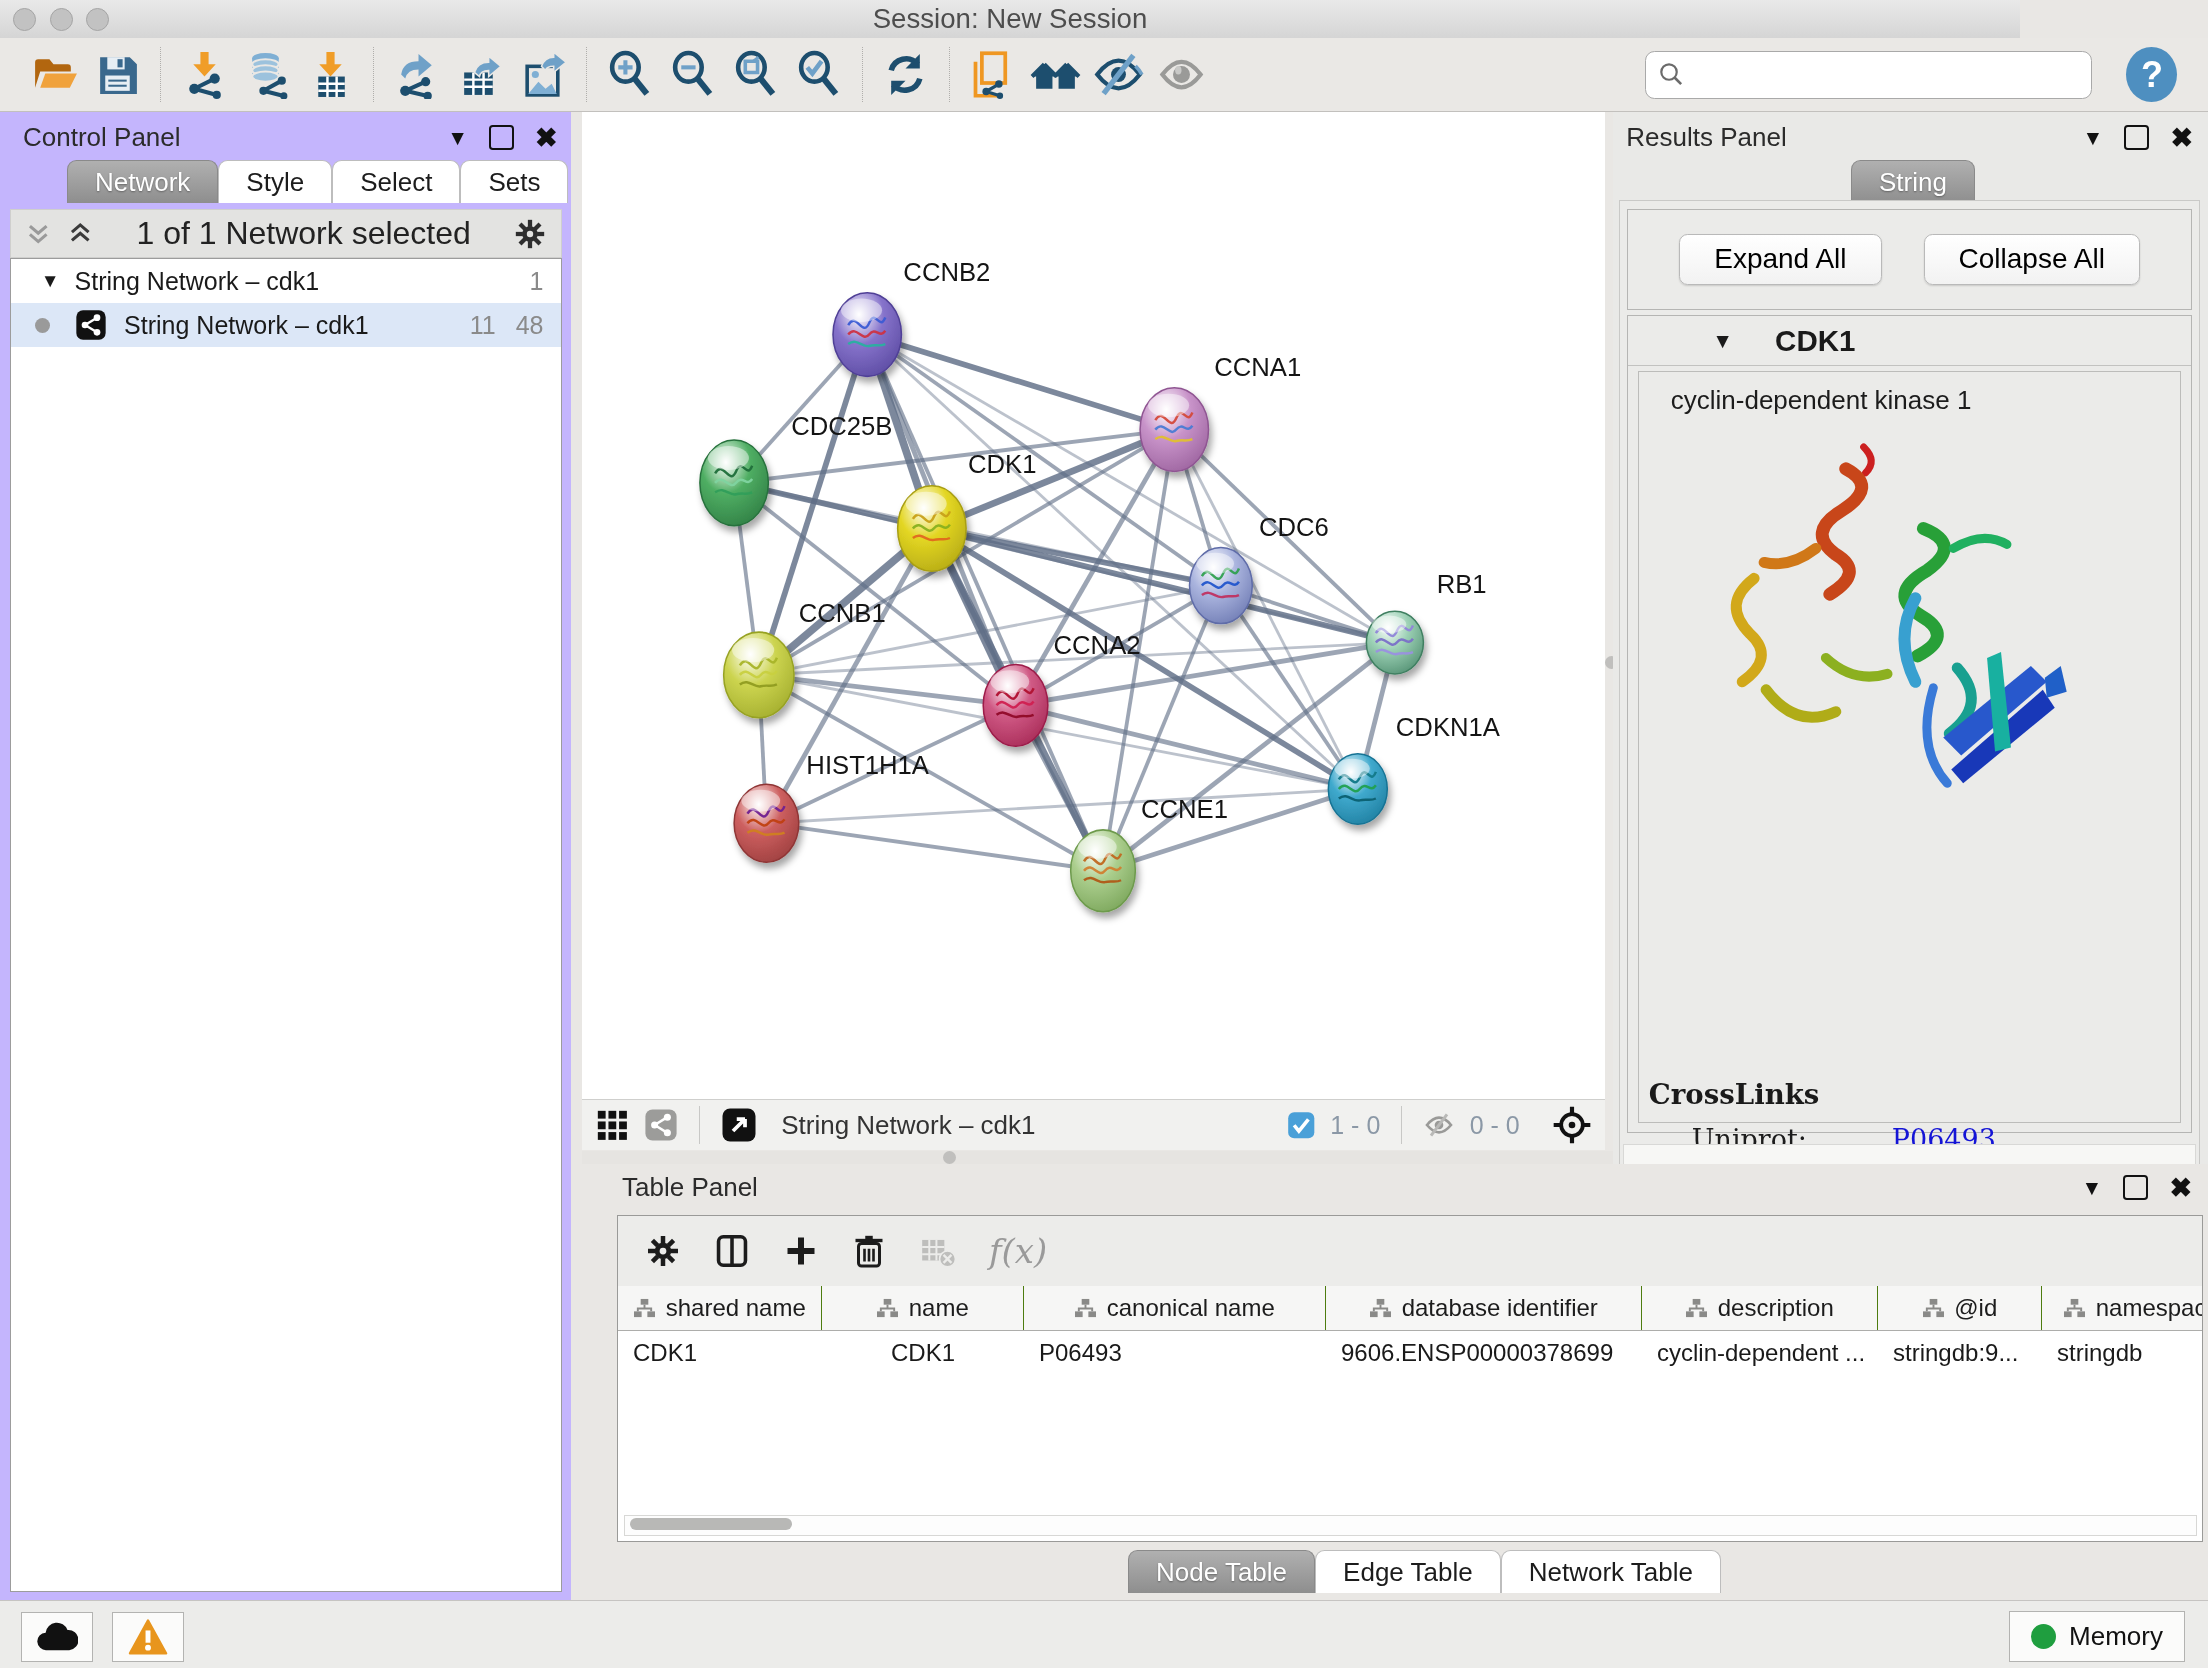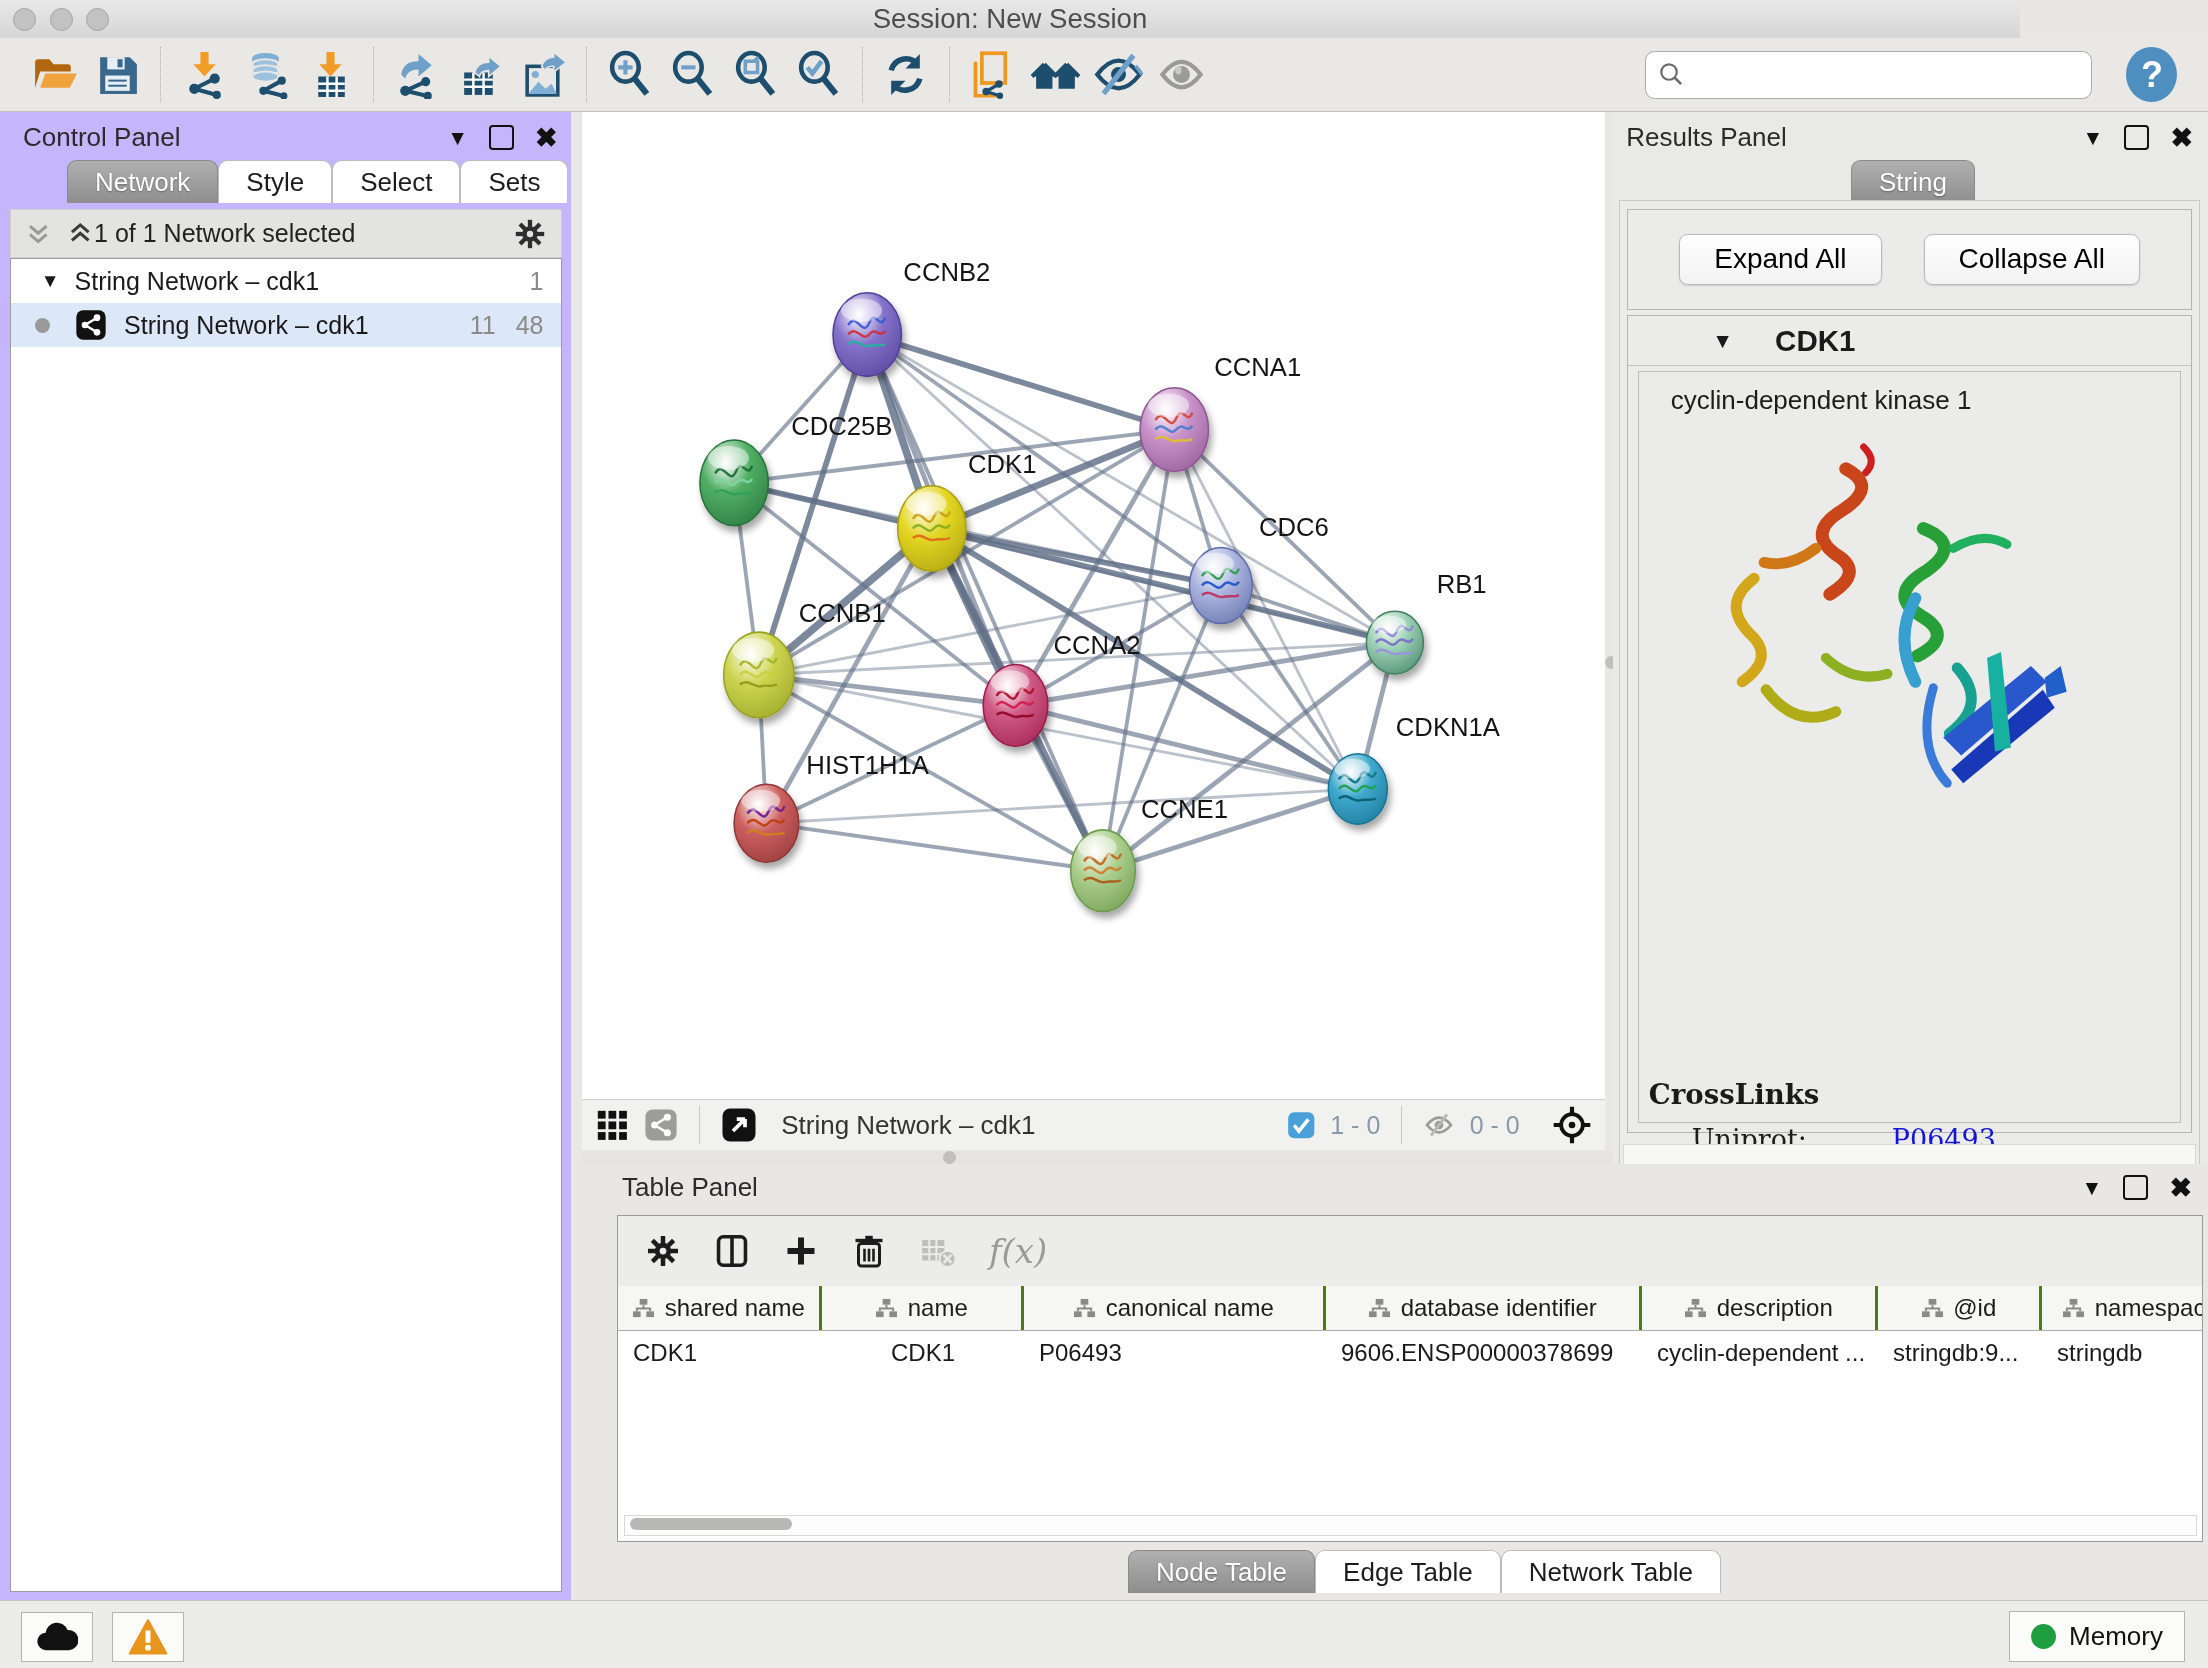--- a/index.html
+++ b/index.html
@@ -37,21 +37,21 @@
        font-size:26px;color:#1c1c1c;}
   .tab.active{background:linear-gradient(#b0b0b0,#8e8e8e);color:#fff;text-shadow:0 1px 1.9px rgba(0,0,0,.35);
               border-color:#8a8a8a;}
 
   
   #control-panel{left:0;top:112px;width:571px;height:1488px;background:#c4b5fd;}
   #cp-header{position:absolute;left:23px;top:9.5px;right:13.3px;display:flex;align-items:center;}
   #cp-tabs{position:absolute;left:67px;top:48px;display:flex;}
   #cp-selector{position:absolute;left:9.5px;top:97px;right:9.5px;height:49px;background:#e3e3e1;
                border:1px solid #cfcfcd;display:flex;align-items:center;padding:0 13.3px;box-sizing:border-box;}
-  #cp-selector .sel-label{flex:1;text-align:left;font-size:25px;color:#222;}
+  #cp-selector .sel-label{flex:1;text-align:center;font-size:32px;color:#222;}
   #cp-list{position:absolute;left:9.5px;top:146px;right:9.5px;bottom:7.6px;background:#fff;border:1px solid #9c9c9c;}
   .tree-row{height:44px;display:flex;align-items:center;font-size:25px;}
   .tree-row .count{color:#8a8a8a;}
   .tree-row.selected{background:#dce7f7;}
   .dot-bullet{width:15px;height:15px;border-radius:50%;background:#9a9a9a;}
 
   
   #canvas{left:582px;top:112px;width:1023px;height:987px;background:#fff;}
   #net-svg{position:absolute;left:0;top:0;}
   .node-label{font-family:"Liberation Sans",sans-serif;font-size:27px;fill:#141414;}
@@ -88,21 +88,21 @@
                   border:1px solid #d8d8d6;}
 
   
   #table-panel{left:574px;top:1164px;width:1635px;height:436px;background:#e9e7e4;}
   #tp-header{position:absolute;left:48px;top:7.6px;right:17px;display:flex;align-items:center;}
   #tp-box{position:absolute;left:43px;top:51px;right:5.7px;height:325px;background:#fff;border:1px solid #9a9a98;}
   #tp-toolbar{height:70px;background:#ececea;display:flex;align-items:center;gap:32px;padding-left:27px;}
   #tp-grid{position:absolute;left:0;top:70px;right:0;bottom:0;overflow:hidden;}
   #tp-cols{display:flex;height:44px;background:#f6f6f5;border-bottom:1px solid #adadab;}
   .tp-col{display:flex;align-items:center;justify-content:center;gap:9.5px;font-size:24px;color:#1c1c1c;
-          border-right:3px solid #4d7c0f;box-sizing:border-box;flex:0 0 auto;}
+          border-right:1px solid #4d7c0f;box-sizing:border-box;flex:0 0 auto;}
   #tp-row{display:flex;height:44px;}
   .tp-cell{font-size:24px;display:flex;align-items:center;padding-left:15px;box-sizing:border-box;flex:0 0 auto;}
   #tp-scroll{position:absolute;left:5.7px;right:5.7px;bottom:4.8px;height:19px;background:#fdfdfd;
              border:1px solid #d8d8d6;}
   #tp-thumb{position:absolute;left:5.7px;top:1.9px;width:162px;height:12.4px;border-radius:6.7px;background:#b8b8b6;}
   #tp-tabs{position:absolute;left:554px;top:386px;display:flex;}
   .fx{font-family:"DejaVu Serif",serif;font-style:italic;font-size:34px;color:#9a9a9a;}
 
   
   #status-bar{left:0;top:1600px;width:2208px;height:68px;background:#ececea;border-top:1px solid #c6c4c2;}

